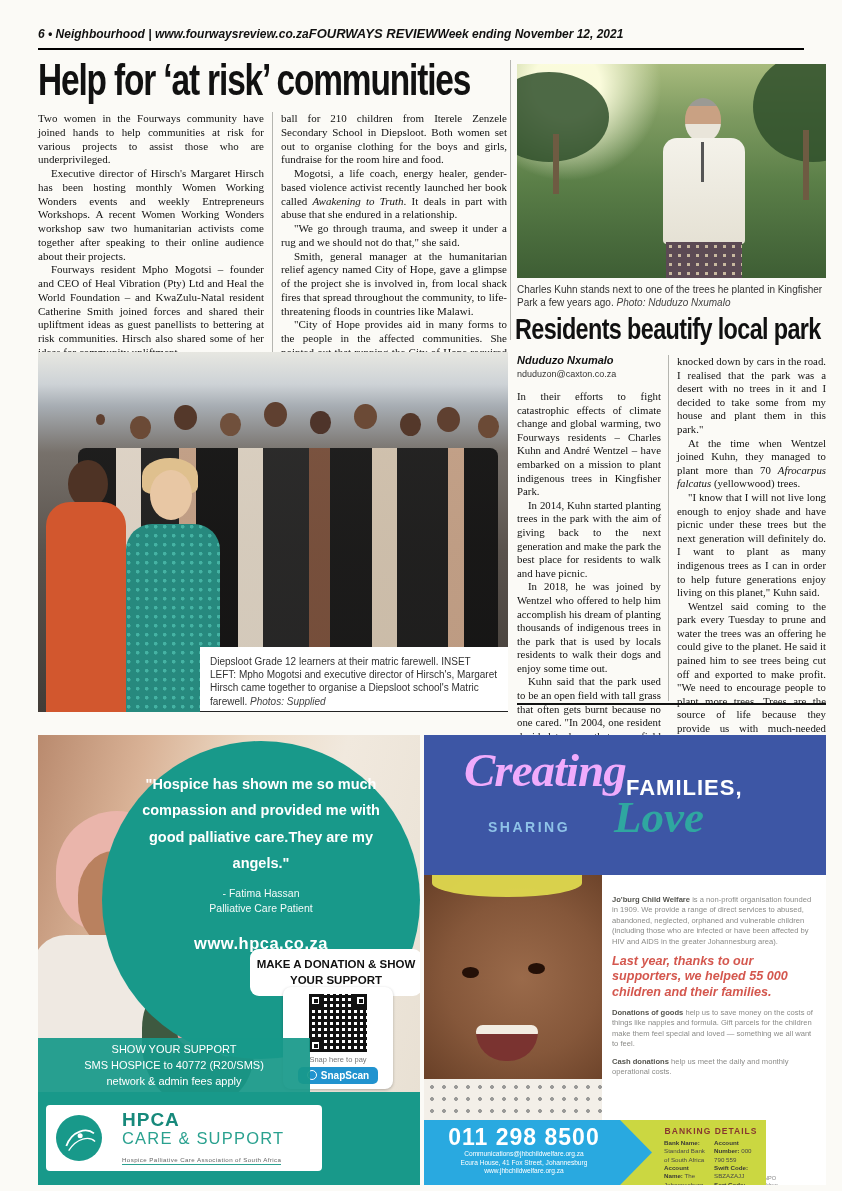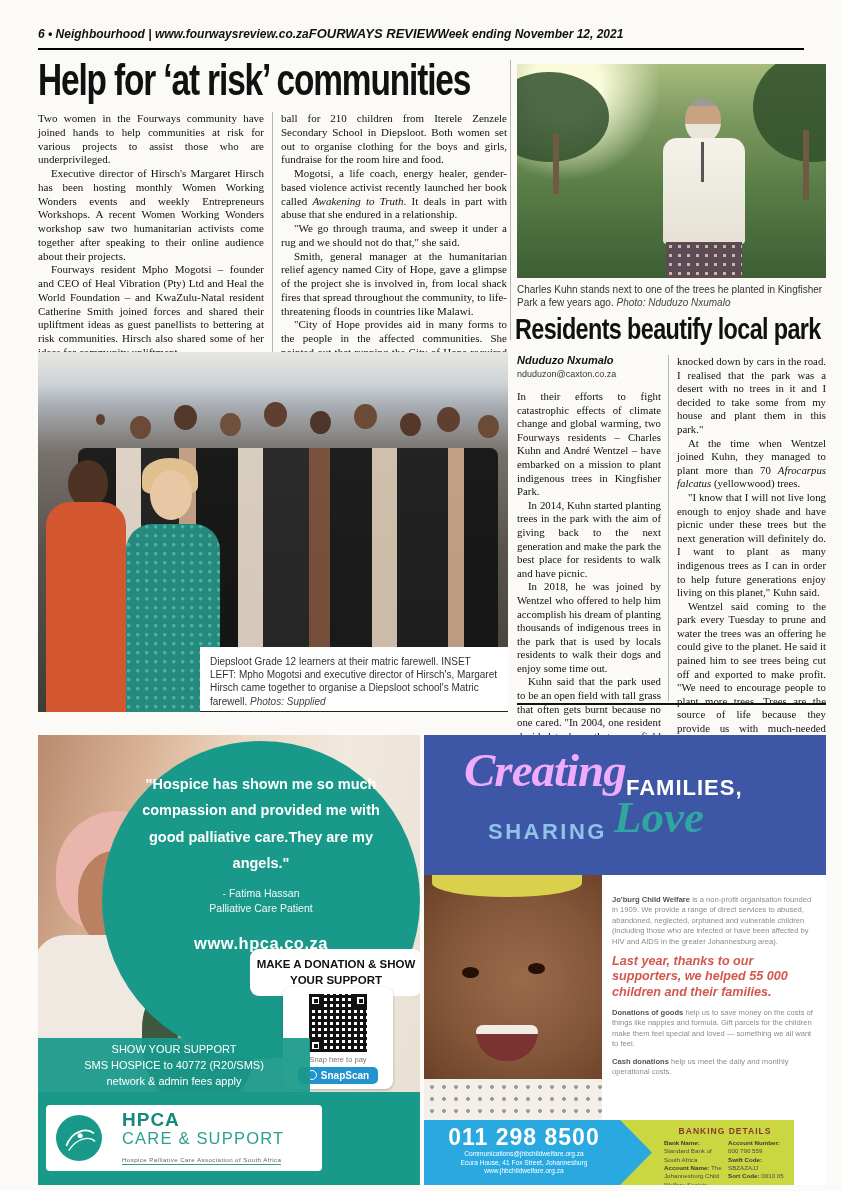--- a/index.html
+++ b/index.html
@@ -117,41 +117,41 @@
   .hlogo .t2{font-size:16.5px;color:#2aa18f;letter-spacing:1.2px;line-height:1.1}
   .hlogo .t3{font-size:6.2px;color:#666;letter-spacing:.4px;margin-top:2px;border-bottom:1px solid #2aa18f;
              padding-bottom:1px;display:inline-block}
 
   
   .adj{position:absolute;left:424px;top:735px;width:402px;height:450px;background:#fff;overflow:hidden}
   .jtop{position:absolute;left:0;top:0;width:402px;height:140px;background:#3d56a5}
   .jw1{position:absolute;left:40px;top:8px;font-family:"Liberation Serif",serif;font-style:italic;font-weight:bold;
        font-size:47px;color:#f0abfc;letter-spacing:-1px}
   .jw2{position:absolute;left:202px;top:40px;font-size:22px;color:#fff;font-weight:bold;letter-spacing:1px}
-  .jw3{position:absolute;left:64px;top:84px;font-size:22px;color:#8fc3e8;font-weight:bold;letter-spacing:2.5px}
+  .jw3{position:absolute;left:64px;top:84px;font-size:14px;color:#8fc3e8;font-weight:bold;letter-spacing:2.5px}
   .jw4{position:absolute;left:190px;top:56px;font-family:"Liberation Serif",serif;font-style:italic;font-weight:bold;
        font-size:45px;color:#2fa7a0}
   .baby{position:absolute;left:0;top:140px;width:178px;height:246px;overflow:hidden;
         background:radial-gradient(circle at 55% 42%,#9a6a4a 0%,#85573a 45%,#6b4229 78%,#59351f 100%)}
   .baby-band{position:absolute;left:8px;top:-6px;width:150px;height:28px;border-radius:0 0 60% 60%;background:#ded84e;opacity:.95}
   .baby-eye{position:absolute;width:17px;height:11px;border-radius:50%;background:#241007}
   .baby-mouth{position:absolute;left:52px;top:150px;width:62px;height:36px;border-radius:10px 10px 44px 44px;
               background:linear-gradient(180deg,#f2ece2 0 26%,#7a3330 26%)}
   .baby-outfit{position:absolute;left:0;bottom:0;width:100%;height:42px;
                background:radial-gradient(circle,#9a9a98 1.6px,transparent 2.2px) 2px 2px/12px 12px,#f3efe8}
   .jtext{position:absolute;left:188px;top:160px;width:204px}
   .jp{font-size:7.6px;color:#8b8b88;line-height:1.38;margin:0 0 7px}
   .jp b{color:#55554f}
   .jhl{font-style:italic;font-weight:bold;font-size:12.6px;line-height:1.2;color:#d4574e;margin:2px 0 8px}
   .cent{position:absolute;left:200px;top:432px;width:200px}
   .cent-row{display:flex;align-items:center;gap:4px}
   .cent-num{font-family:"Liberation Serif",serif;font-style:italic;font-weight:bold;font-size:20px;color:#c9a23a;line-height:1}
   .cent-yrs{font-family:"Liberation Serif",serif;font-style:italic;font-size:11px;color:#c9a23a}
   .cent-tag{font-size:5.6px;color:#888;width:66px;line-height:1.3}
-  .jfoot{position:absolute;left:0;top:385px;width:370px;height:65px}
+  .jfoot{position:absolute;left:0;top:385px;width:342px;height:65px}
   .jf-yellow{position:absolute;left:150px;right:0;top:0;bottom:0;background:#cbd741}
   .jf-blue{position:absolute;left:0;top:0;width:228px;height:65px;background:#29a9e0;color:#fff;text-align:center;
            clip-path:polygon(0 0,86% 0,100% 50%,86% 100%,0 100%);box-sizing:border-box;padding:5px 36px 0 8px}
   .jf-phone{font-size:23px;font-weight:bold;letter-spacing:1px;line-height:1.1}
   .jf-line{font-size:6.6px;line-height:1.3}
   .bank{position:absolute;left:240px;right:8px;top:6px;color:#4a4a46}
   .bank-title{text-align:center;font-weight:bold;font-size:8.5px;color:#87372f;letter-spacing:1px;margin-bottom:3px}
   .bank-cols{display:flex;gap:6px}
   .bank-col{flex:1;font-size:6.2px;line-height:1.35}
   .bank-col b{color:#3a3a35}

